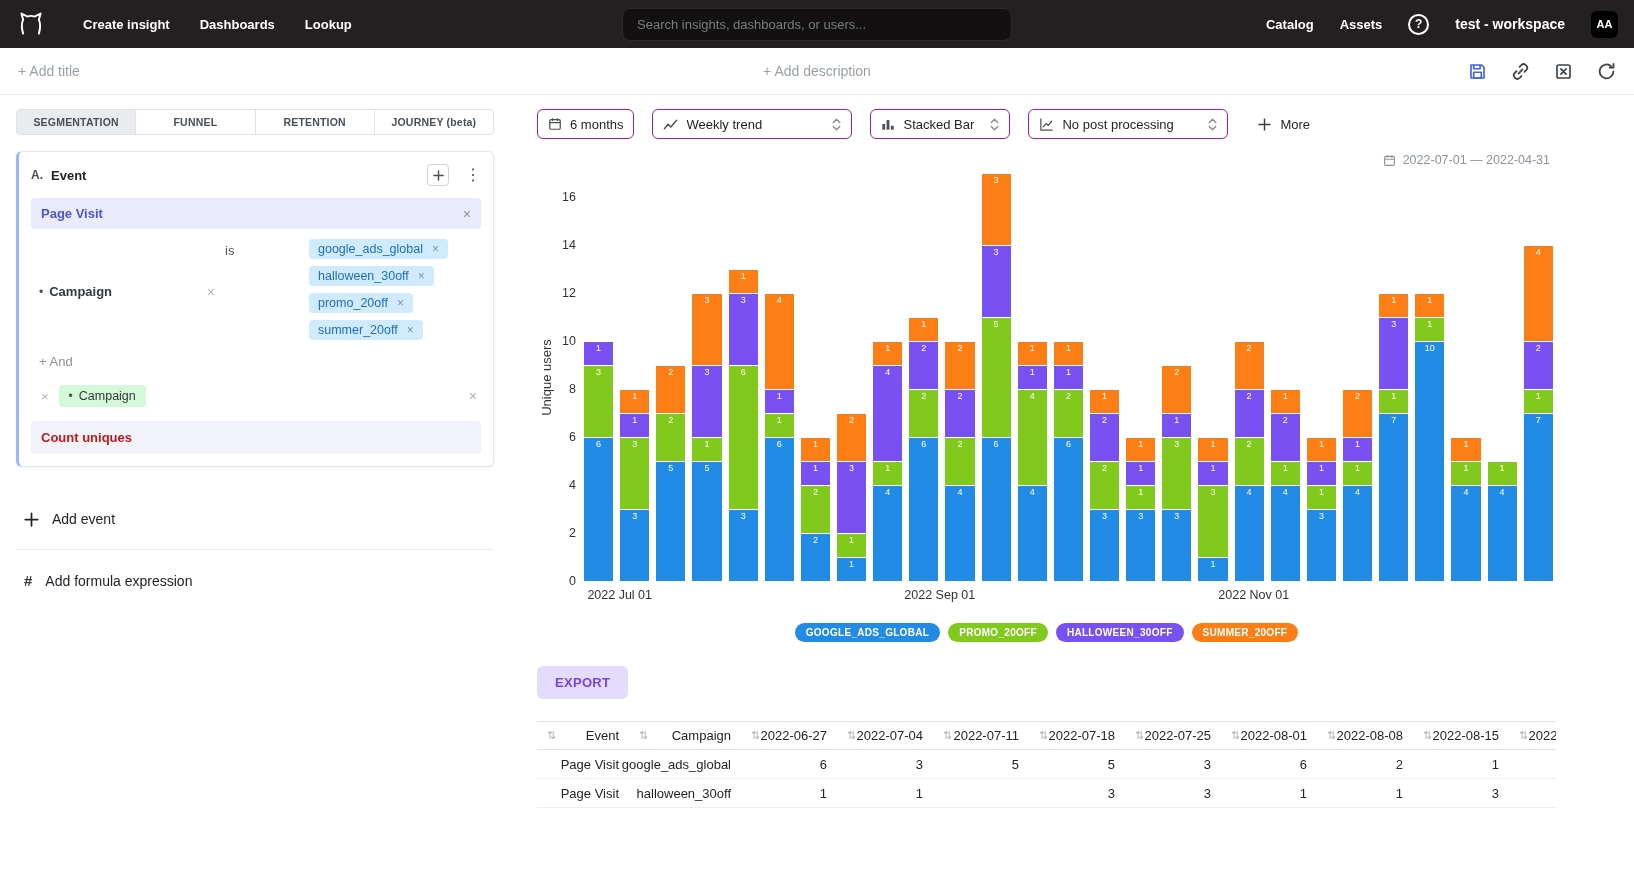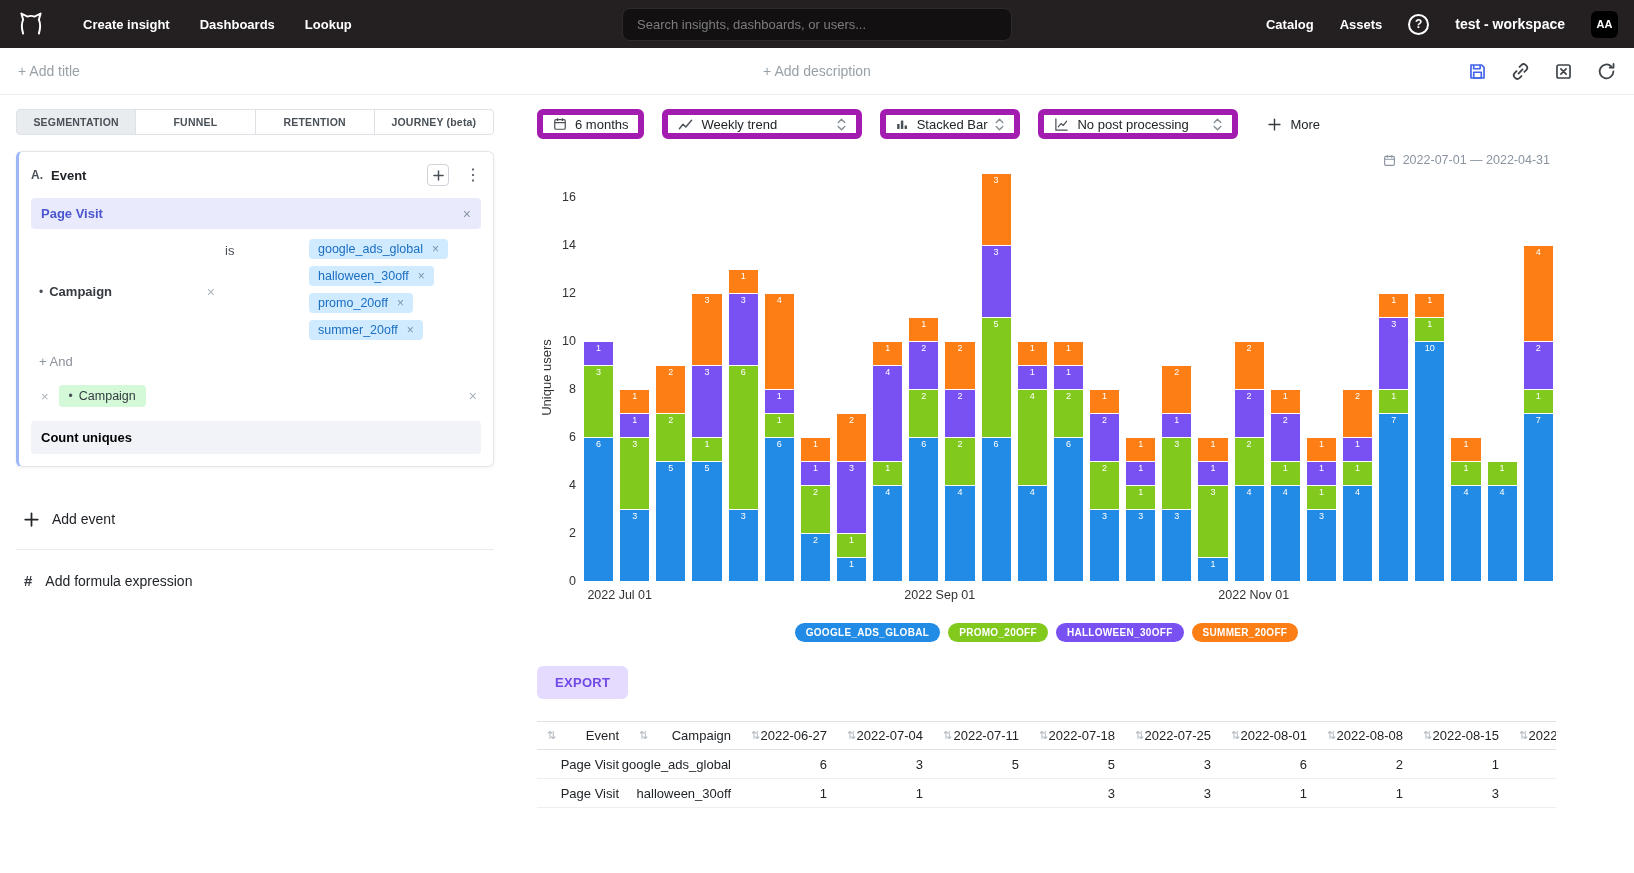--- a/index.html
+++ b/index.html
@@ -61,33 +61,33 @@
   .filter-left .x-icon { margin-left:auto; padding-right:10px; color:#aab2bd; }
   .op { width:84px; font-size:13px; color:#495057; padding-top:4px; cursor:pointer; }
   .tags { display:flex; flex-direction:column; gap:7px; align-items:flex-start; }
   .tag { background:#d0ebff; color:#1b6ec2; font-size:12.5px; padding:3px 9px; border-radius:4px; display:flex; gap:9px; align-items:center; cursor:pointer; }
   .tag .x-icon { color:#7b93a6; font-size:12px; }
   .and-row { margin-top:14px; padding-left:8px; color:#8a929a; font-size:13px; cursor:pointer; }
   .pending-row { margin-top:16px; display:flex; align-items:center; gap:10px; padding:0 4px 0 10px; }
   .pending-row .lead-x { color:#aab2bd; font-size:13px; cursor:pointer; }
   .pending-pill { background:#d3f9d8; border-radius:4px; padding:4px 10px; font-size:12.5px; color:#343a40; display:flex; gap:6px; align-items:center; cursor:pointer; }
   .pending-row .x-icon { margin-left:auto; color:#aab2bd; }
-  .agg-row { margin-top:14px; background:#f2f3f9; border-radius:4px; padding:9px 10px; font-size:13px; font-weight:700; color:#000000; cursor:pointer; }
+  .agg-row { margin-top:14px; background:#f2f3f9; border-radius:4px; padding:9px 10px; font-size:13px; font-weight:700; color:#b91c1c; cursor:pointer; }
   .add-event { margin-top:44px; display:flex; align-items:center; gap:13px; font-size:14px; font-weight:500; padding-left:8px; cursor:pointer; color:#212529; }
   .divider { border:none; border-top:1px solid #e9ecef; margin:22px 0; }
   .formula { display:flex; gap:13px; align-items:center; font-size:14px; padding-left:8px; cursor:pointer; color:#212529; }
   .hash { font-weight:700; font-size:15px; color:#343a40; }
   .analyze { margin-top:28px; display:flex; align-items:center; gap:10px; padding-left:2px; }
   .analyze-label { font-size:14px; color:#212529; }
   .analyze-select { margin-left:auto; width:306px; height:36px; border:1px solid #ced4da; border-radius:6px;
     display:flex; align-items:center; gap:9px; padding:0 12px; font-size:13.5px; cursor:pointer; color:#212529; }
   .tri-down { margin-left:auto; width:0; height:0; border-left:4.5px solid transparent; border-right:4.5px solid transparent; border-top:5.5px solid #868e96; }
   
   .toolbar { display:flex; align-items:center; gap:18px; }
-  .btn, .select { height:30px; border:6px solid #a21caf; border-radius:6px; background:#fff; display:flex;
+  .btn, .select { height:30px; border:1px solid #a21caf; border-radius:6px; background:#fff; display:flex;
     align-items:center; gap:8px; padding:0 10px; font-size:13px; color:#212529; cursor:pointer; white-space:nowrap; }
   .w-trend { width:200px; } .w-chart { width:140px; } .w-post { width:200px; }
   .select .caret { margin-left:auto; display:grid; place-items:center; color:#868e96; }
   .more { display:flex; gap:9px; align-items:center; font-size:13px; margin-left:12px; cursor:pointer; color:#212529; }
   .range-row { margin-top:14px; display:flex; justify-content:flex-end; align-items:center; gap:7px; color:#8a93a0; font-size:12.5px; padding-right:6px; }
   
   .chart { margin-top:6px; display:flex; }
   .ylab { width:18px; height:408px; display:flex; align-items:center; justify-content:center; }
   .ylab span { transform:rotate(-90deg); white-space:nowrap; font-size:13px; color:#333; }
   .yaxis { width:26px; height:408px; position:relative; }

